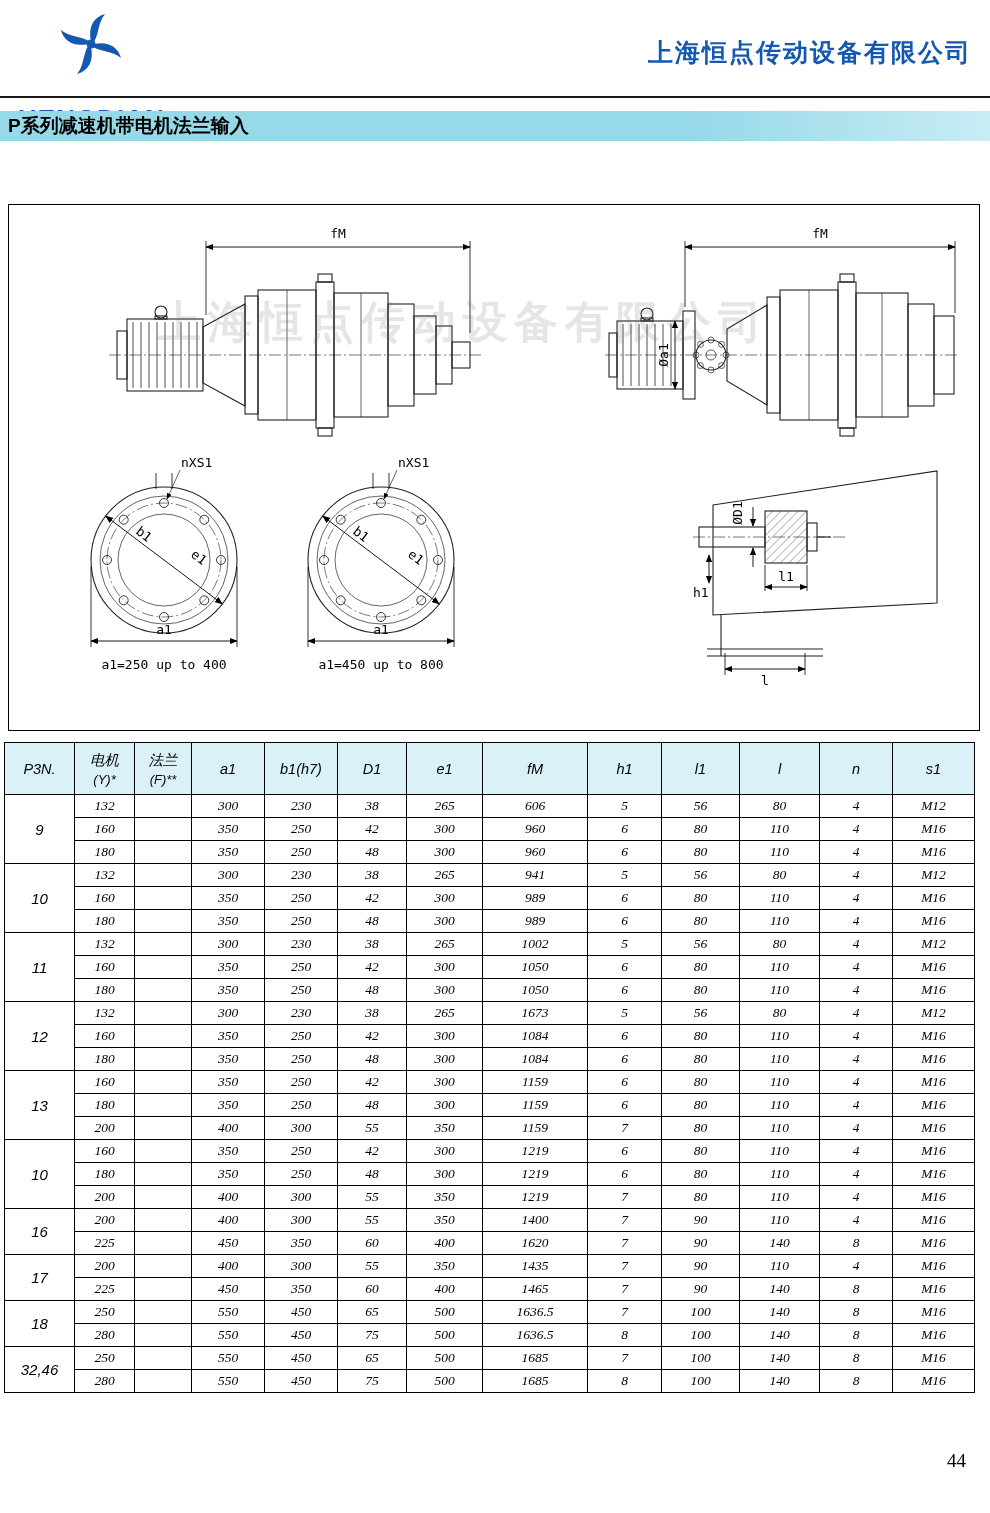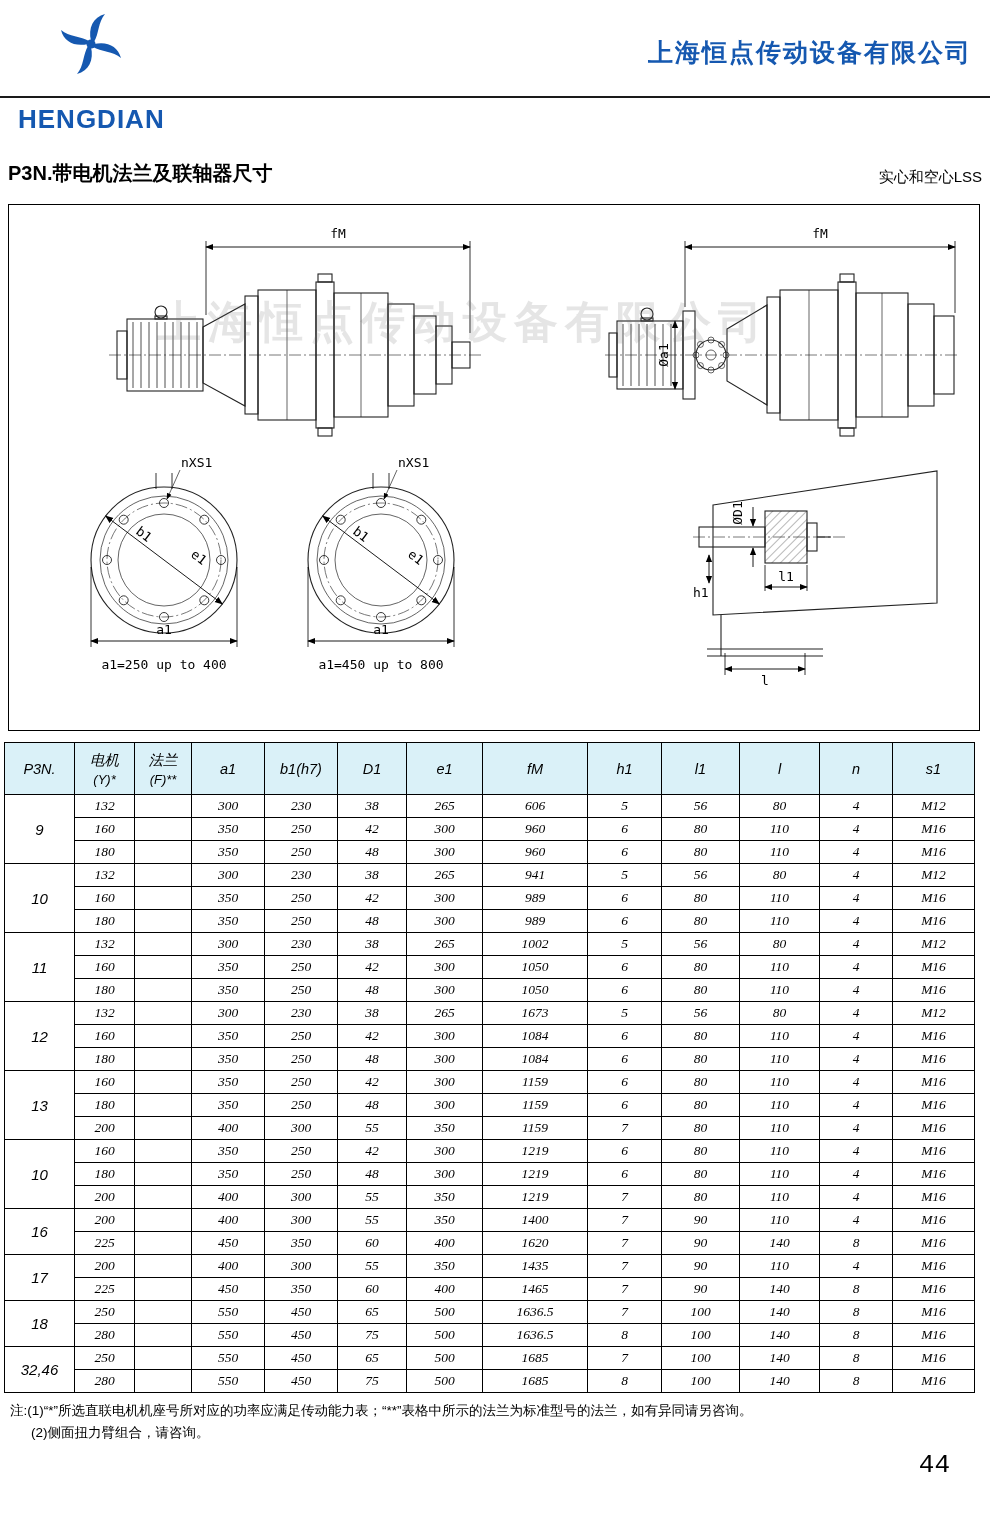--- a/index.html
+++ b/index.html
@@ -50,22 +50,22 @@
   .dim th,.dim td{border:1px solid #000;text-align:center;vertical-align:middle;padding:0;}
   .dim thead th{background:var(--table-header-bg);height:52px;font-weight:normal;
                 font-size:14.5px;font-family:"Liberation Sans",sans-serif;}
   .dim thead th .sub{font-size:13px;margin-top:2px;}
   .dim tbody td{height:23px;font-family:"Liberation Serif",serif;font-size:13.5px;}
   .dim tbody td.pcell{font-family:"Liberation Sans",sans-serif;font-size:15px;}
 
   
   .notes{position:absolute;top:1400px;left:10px;font-size:13.5px;line-height:1.6;}
   .notes .note2{padding-left:21px;}
-  .page-number{position:absolute;top:1450px;right:40px;font-size:26px;
-               font-family:Liberation Mono, monospace;}
+  .page-number{position:absolute;top:1450px;right:24px;font-size:19px;
+               font-family:Liberation Serif, serif;}
 </style>
 </head>
 <body>
 
 <div class="page">
 
   <div class="brand-block">
     <svg width="64" height="62" viewBox="0 0 64 62">
       <g transform="translate(32,30)" fill="var(--accent-blue)">
         <path d="M0,-3 C -3,-16 2,-27 14,-30 C 7,-22 8,-10 3,-2 Z"></path>
@@ -73,25 +73,24 @@
         <path d="M0,-3 C -3,-16 2,-27 14,-30 C 7,-22 8,-10 3,-2 Z" transform="rotate(180)"></path>
         <path d="M0,-3 C -3,-16 2,-27 14,-30 C 7,-22 8,-10 3,-2 Z" transform="rotate(270)"></path>
         <circle r="4.5"></circle>
       </g>
     </svg>
     <span class="brand-name">HENGDIAN</span>
   </div>
   <div class="company-name">上海恒点传动设备有限公司</div>
   <div class="header-rule"></div>
 
-
-  <div class="subtitle-row">
-    <span class="subtitle-left">P3N.带电机法兰及联轴器尺寸</span>
-    <span class="subtitle-right">实心和空心LSS</span>
+  <div class="title-band">
+    <span>P系列减速机带电机法兰输入</span>
   </div>
+
 
   <div class="drawing-box">
     <svg class="draw" width="970" height="525" viewBox="0 0 970 525">
       <defs>
         <marker id="ah" viewBox="0 0 10 10" refX="9" refY="5" markerWidth="9" markerHeight="9" orient="auto-start-reverse">
           <path d="M0,1 L10,5 L0,9 Z" fill="#000"></path>
         </marker>
         <pattern id="hatch" width="6" height="6" patternUnits="userSpaceOnUse" patternTransform="rotate(45)">
           <line x1="0" y1="0" x2="0" y2="6" stroke="#333" stroke-width="0.7"></line>
         </pattern>
@@ -708,19 +707,15 @@
             <td>8</td>
             <td>100</td>
             <td>140</td>
             <td>8</td>
             <td>M16</td>
           </tr>
         </tbody>
     </table>
   </div>
 
-  <div class="notes">
-    <div>注:(1)“*”所选直联电机机座号所对应的功率应满足传动能力表；“**”表格中所示的法兰为标准型号的法兰，如有异同请另咨询。</div>
-    <div class="note2">(2)侧面扭力臂组合，请咨询。</div>
-  </div>
 
   <div class="page-number">44</div>
 </div>
 
 </body></html>

